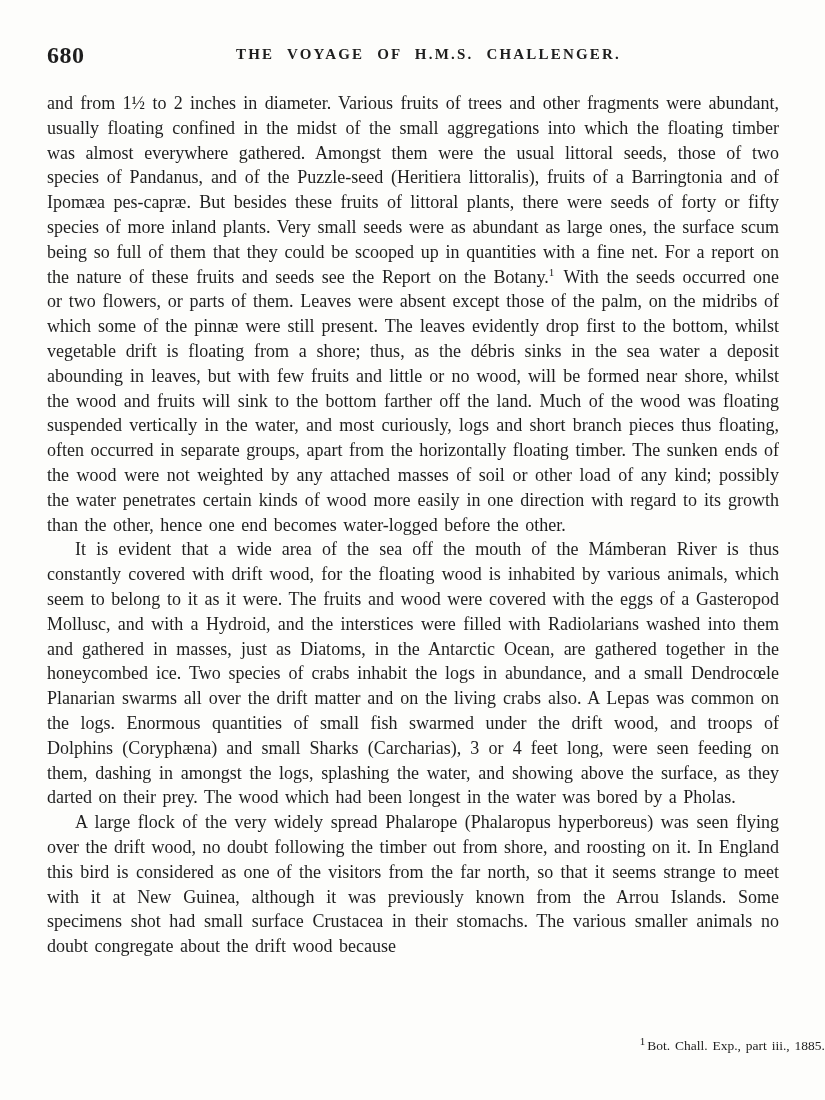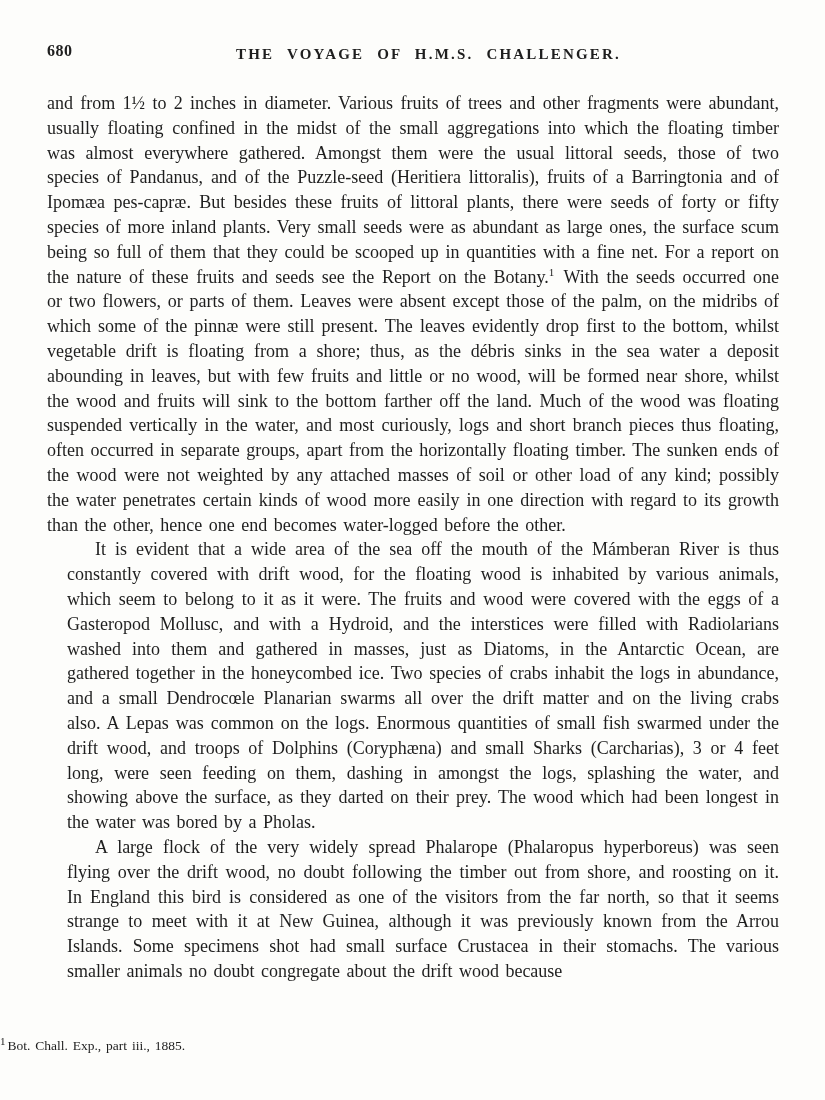--- a/index.html
+++ b/index.html
@@ -14,21 +14,21 @@
     margin: 0 auto;
     background: #fdfdfb;
     color: #1e1e1e;
     font-family: "Liberation Serif", serif;
     overflow: hidden;
   }
   .page-number {
     position: absolute;
     top: 42px;
     left: 47px;
-    font-size: 16px;
+    font-size: 24px;
     font-weight: bold;
     letter-spacing: 0.5px;
   }
   .running-header {
     position: absolute;
     top: 46px;
     left: 16px;
     width: 100%;
     text-align: center;
     font-size: 15px;
@@ -45,36 +45,35 @@
     line-height: 24.8px;
     text-align: justify;
     word-spacing: 2px;
   }
   p.para {
     margin: 0;
     padding: 0;
   }
   p.para.indent {
     text-indent: 28px;
-    margin-left: 20px;
   }
   .it {
   }
   .body-text sup, .footnote sup {
     font-size: 11px;
     line-height: 0;
     vertical-align: super;
     margin-right: 2px;
   }
   .footnote {
     position: absolute;
     top: 1038px;
     left: 0;
     width: 100%;
-    text-align: left;
+    text-align: right;
     font-size: 13.5px;
     word-spacing: 1.5px;
   }
 </style>
 </head>
 <body>
 
 <div class="page">
   <div class="page-number">680</div>
   <div class="running-header">THE VOYAGE OF H.M.S. CHALLENGER.</div>

